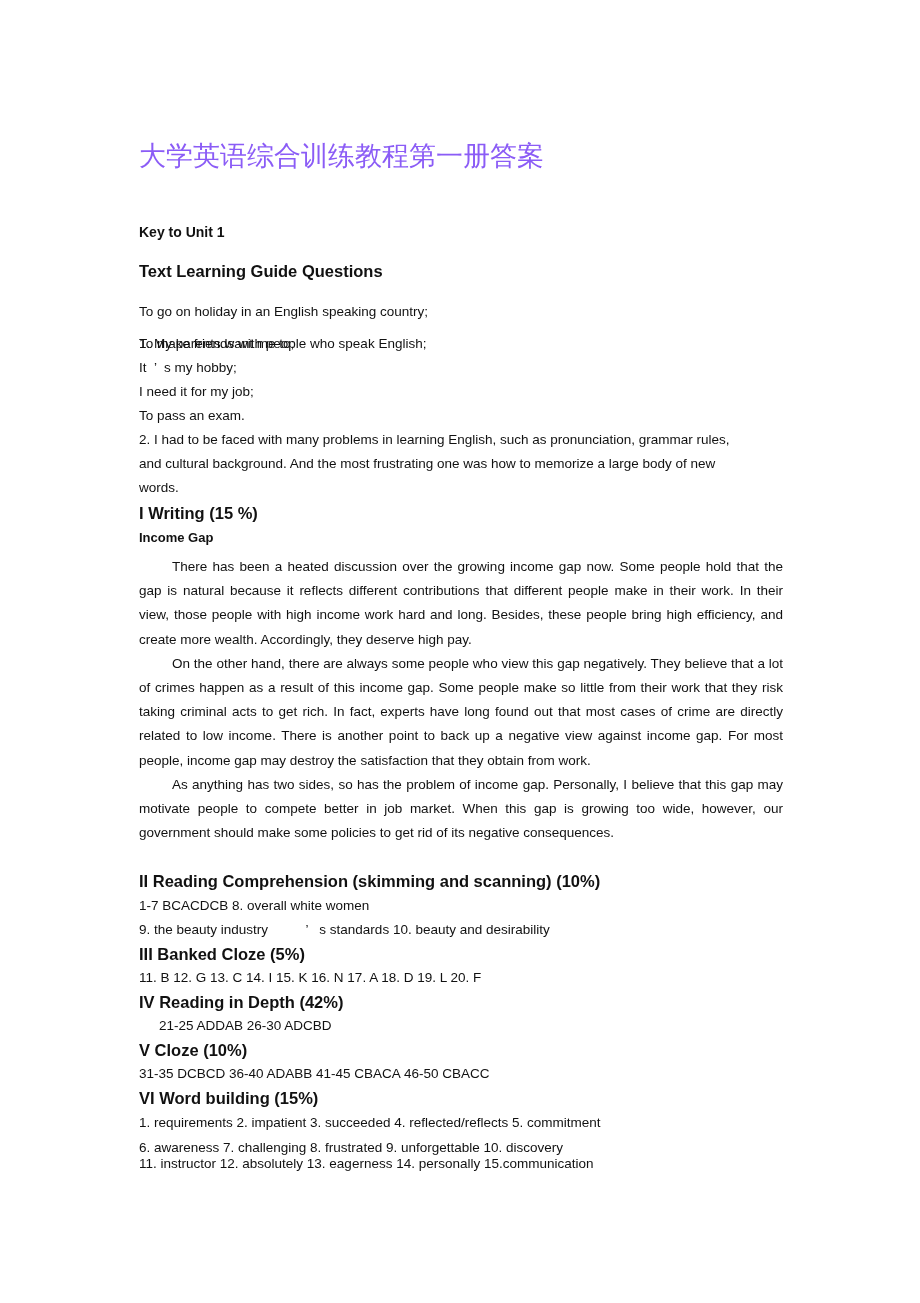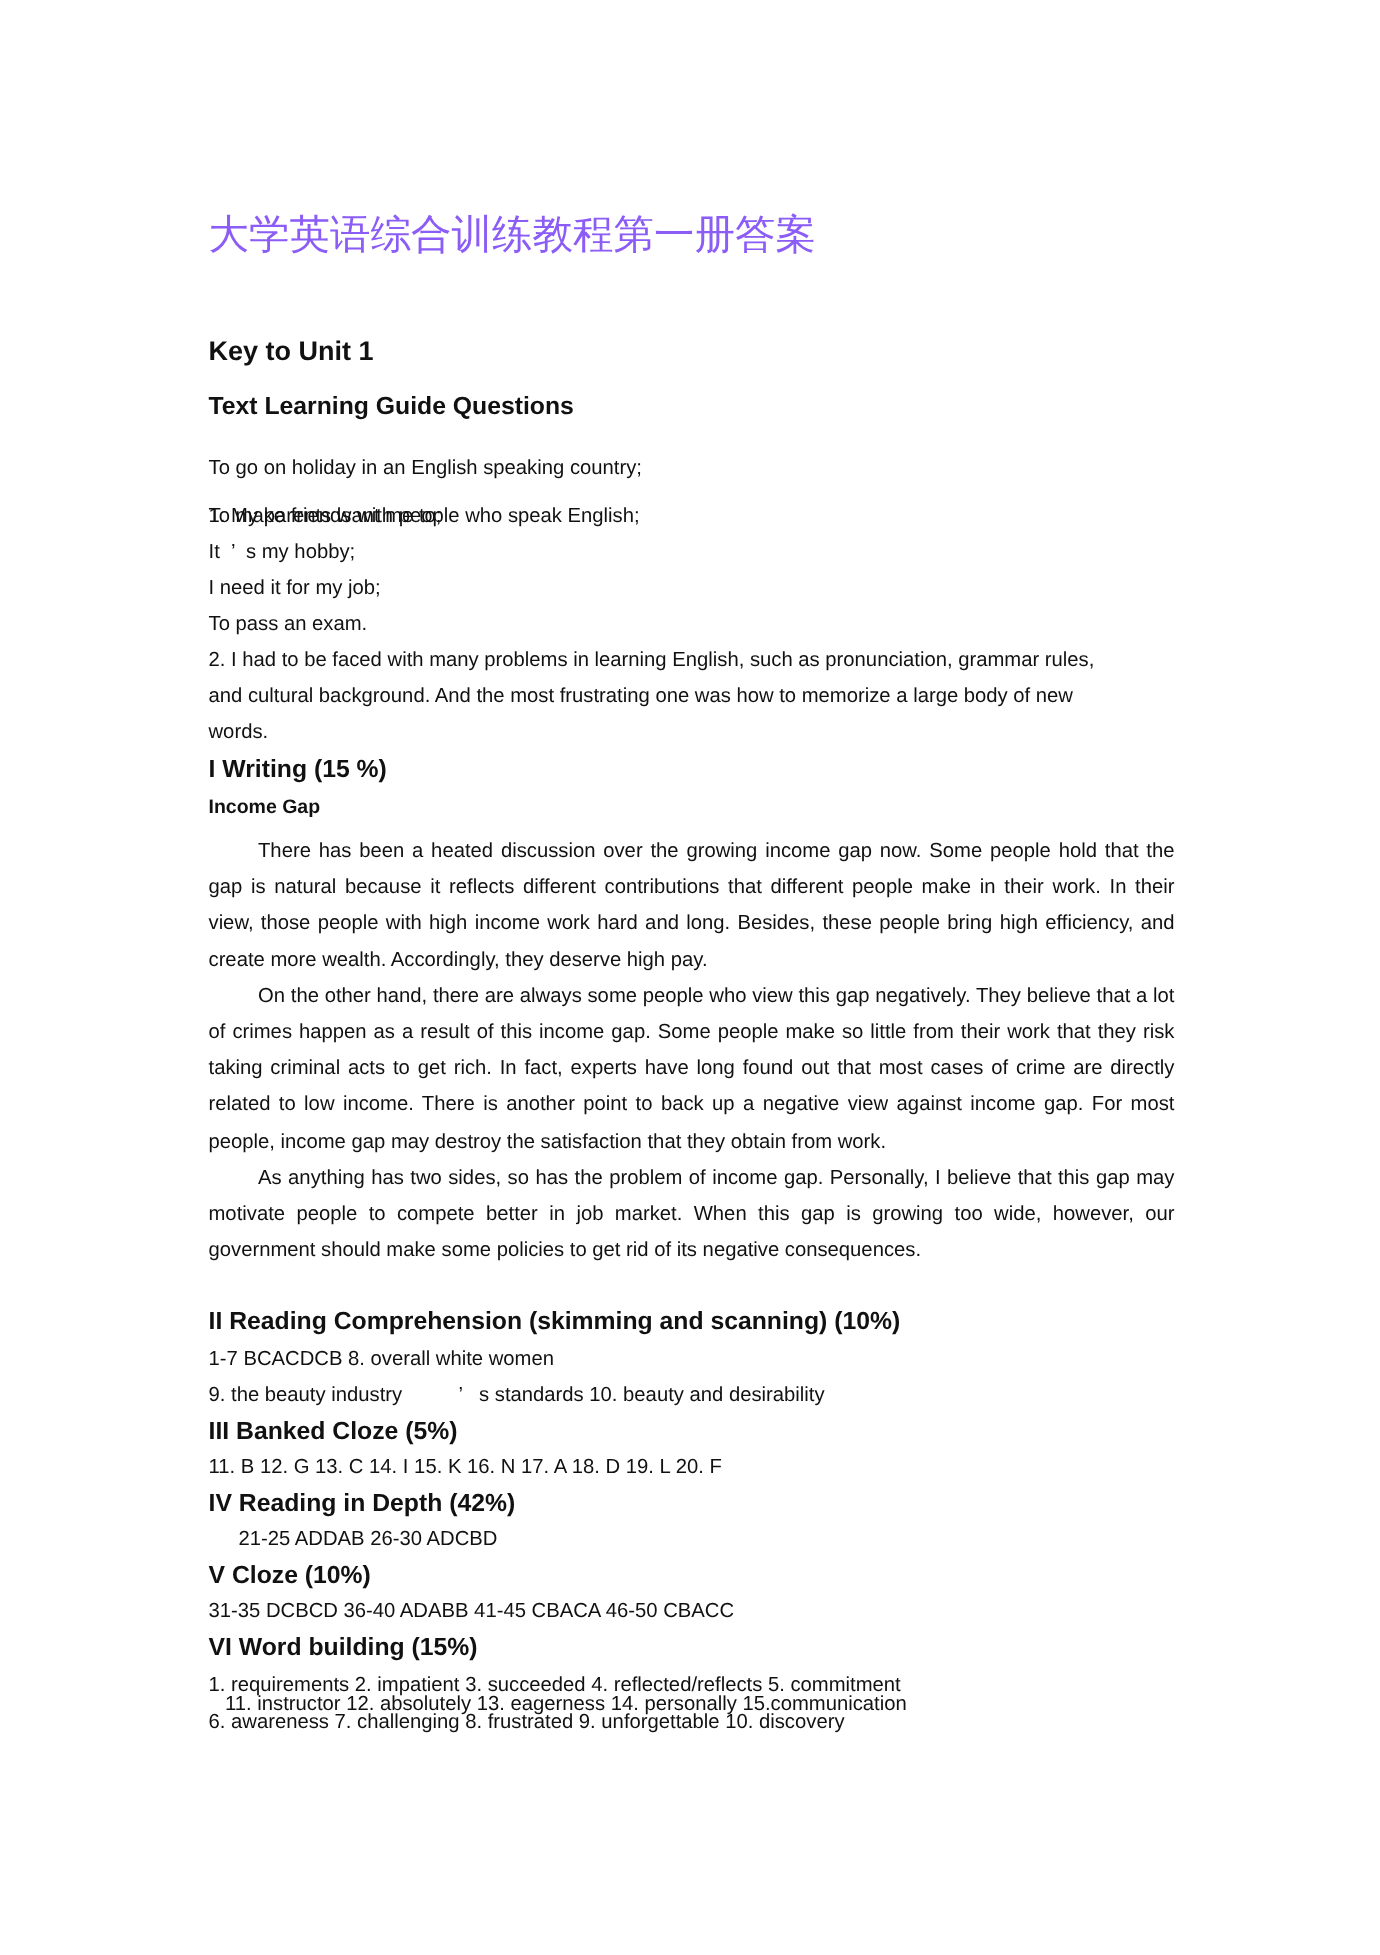--- a/index.html
+++ b/index.html
@@ -1,20 +1,20 @@
 <!DOCTYPE html>
 <html><head>
   <meta charset="utf-8">
   <style>
     html, body { margin: 0; padding: 0; background: #ffffff; }
     body { width: 920px; height: 1303px; position: relative; overflow: hidden;
            font-family: "Liberation Sans", "DejaVu Sans", sans-serif; color: #111111; }
     .abs { position: absolute; white-space: nowrap; }
     .title { left: 139px; top: 138px; font-size: 27px; font-family: "DejaVu Sans", sans-serif; font-weight: normal; letter-spacing: 0px; color: #8b5cf6; }
-    .unit { left: 139px; top: 224px; font-size: 18px; font-weight: bold; }
+    .unit { left: 139px; top: 224px; font-size: 14px; font-weight: bold; }
     .h2 { left: 139px; font-size: 16.5px; font-weight: bold; }
     .h3 { left: 139px; font-size: 13.5px; font-weight: bold; }
     .line { left: 139px; font-size: 13.5px; }
     .para { position: absolute; left: 139px; width: 644px; font-size: 13.5px; line-height: 24.2px; text-align: justify; }
     .para p { margin: 0; text-indent: 33px; text-align: justify; }
   </style>
 </head>
 <body>
 
 <div>
@@ -50,14 +50,14 @@
 
   <div class="abs h2" style="top:993px;">IV Reading in Depth (42%)</div>
   <div class="abs line" style="top:1018px;margin-left:20px;">21-25 ADDAB 26-30 ADCBD</div>
 
   <div class="abs h2" style="top:1041px;text-align:right;">V Cloze (10%)</div>
   <div class="abs line" style="top:1066px;">31-35 DCBCD 36-40 ADABB 41-45 CBACA 46-50 CBACC</div>
 
   <div class="abs h2" style="top:1089px;">VI Word building (15%)</div>
   <div class="abs line" style="top:1115px;">1. requirements 2. impatient 3. succeeded 4. reflected/reflects 5. commitment</div>
   <div class="abs line" style="top:1140px;">6. awareness 7. challenging 8. frustrated 9. unforgettable 10. discovery</div>
-  <div class="abs line" style="top:1128px;margin-left:11px;">11. instructor 12. absolutely 13. eagerness 14. personally 15.communication</div>
+  <div class="abs line" style="top:1156px;">11. instructor 12. absolutely 13. eagerness 14. personally 15.communication</div>
 </div>
 
 </body></html>

